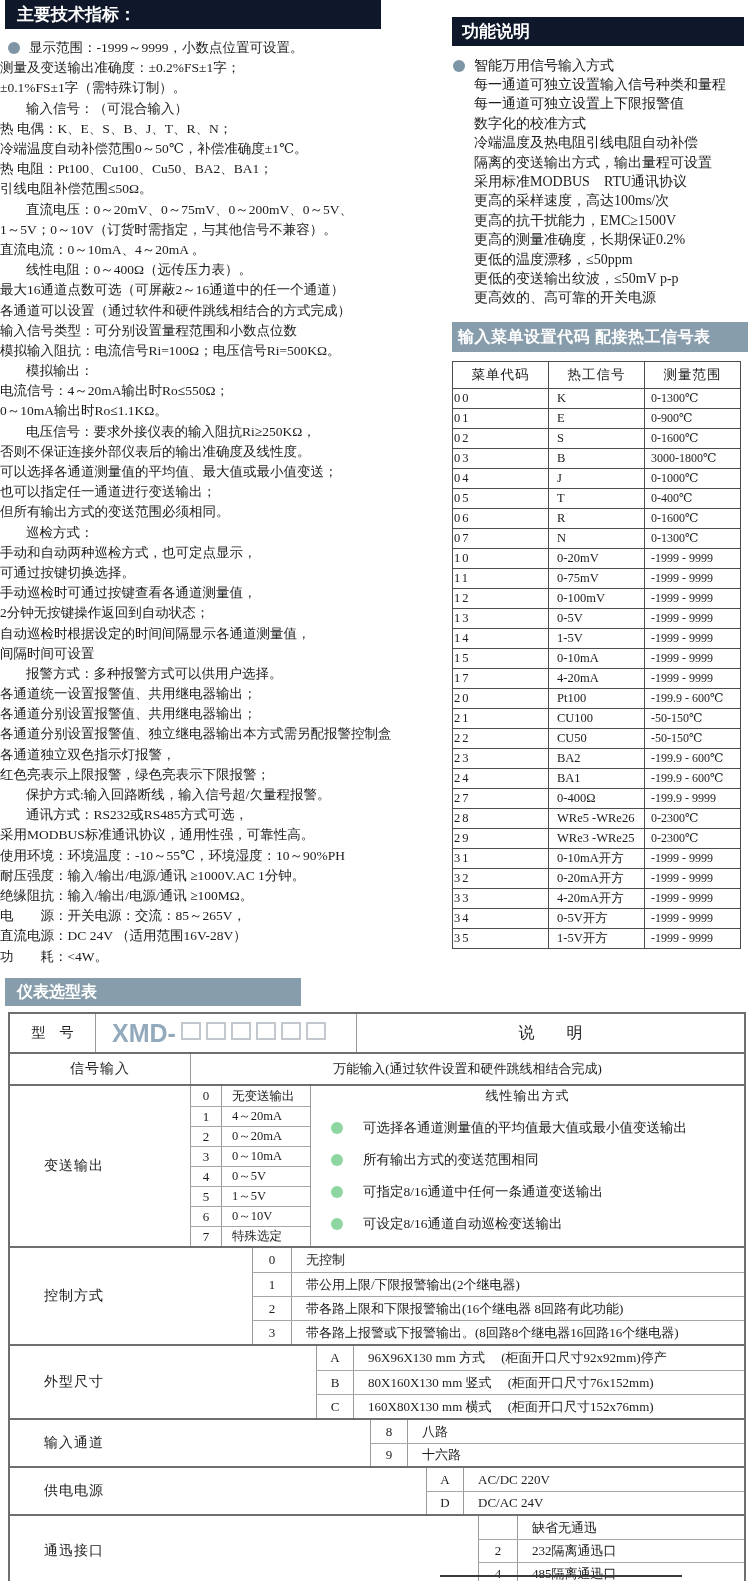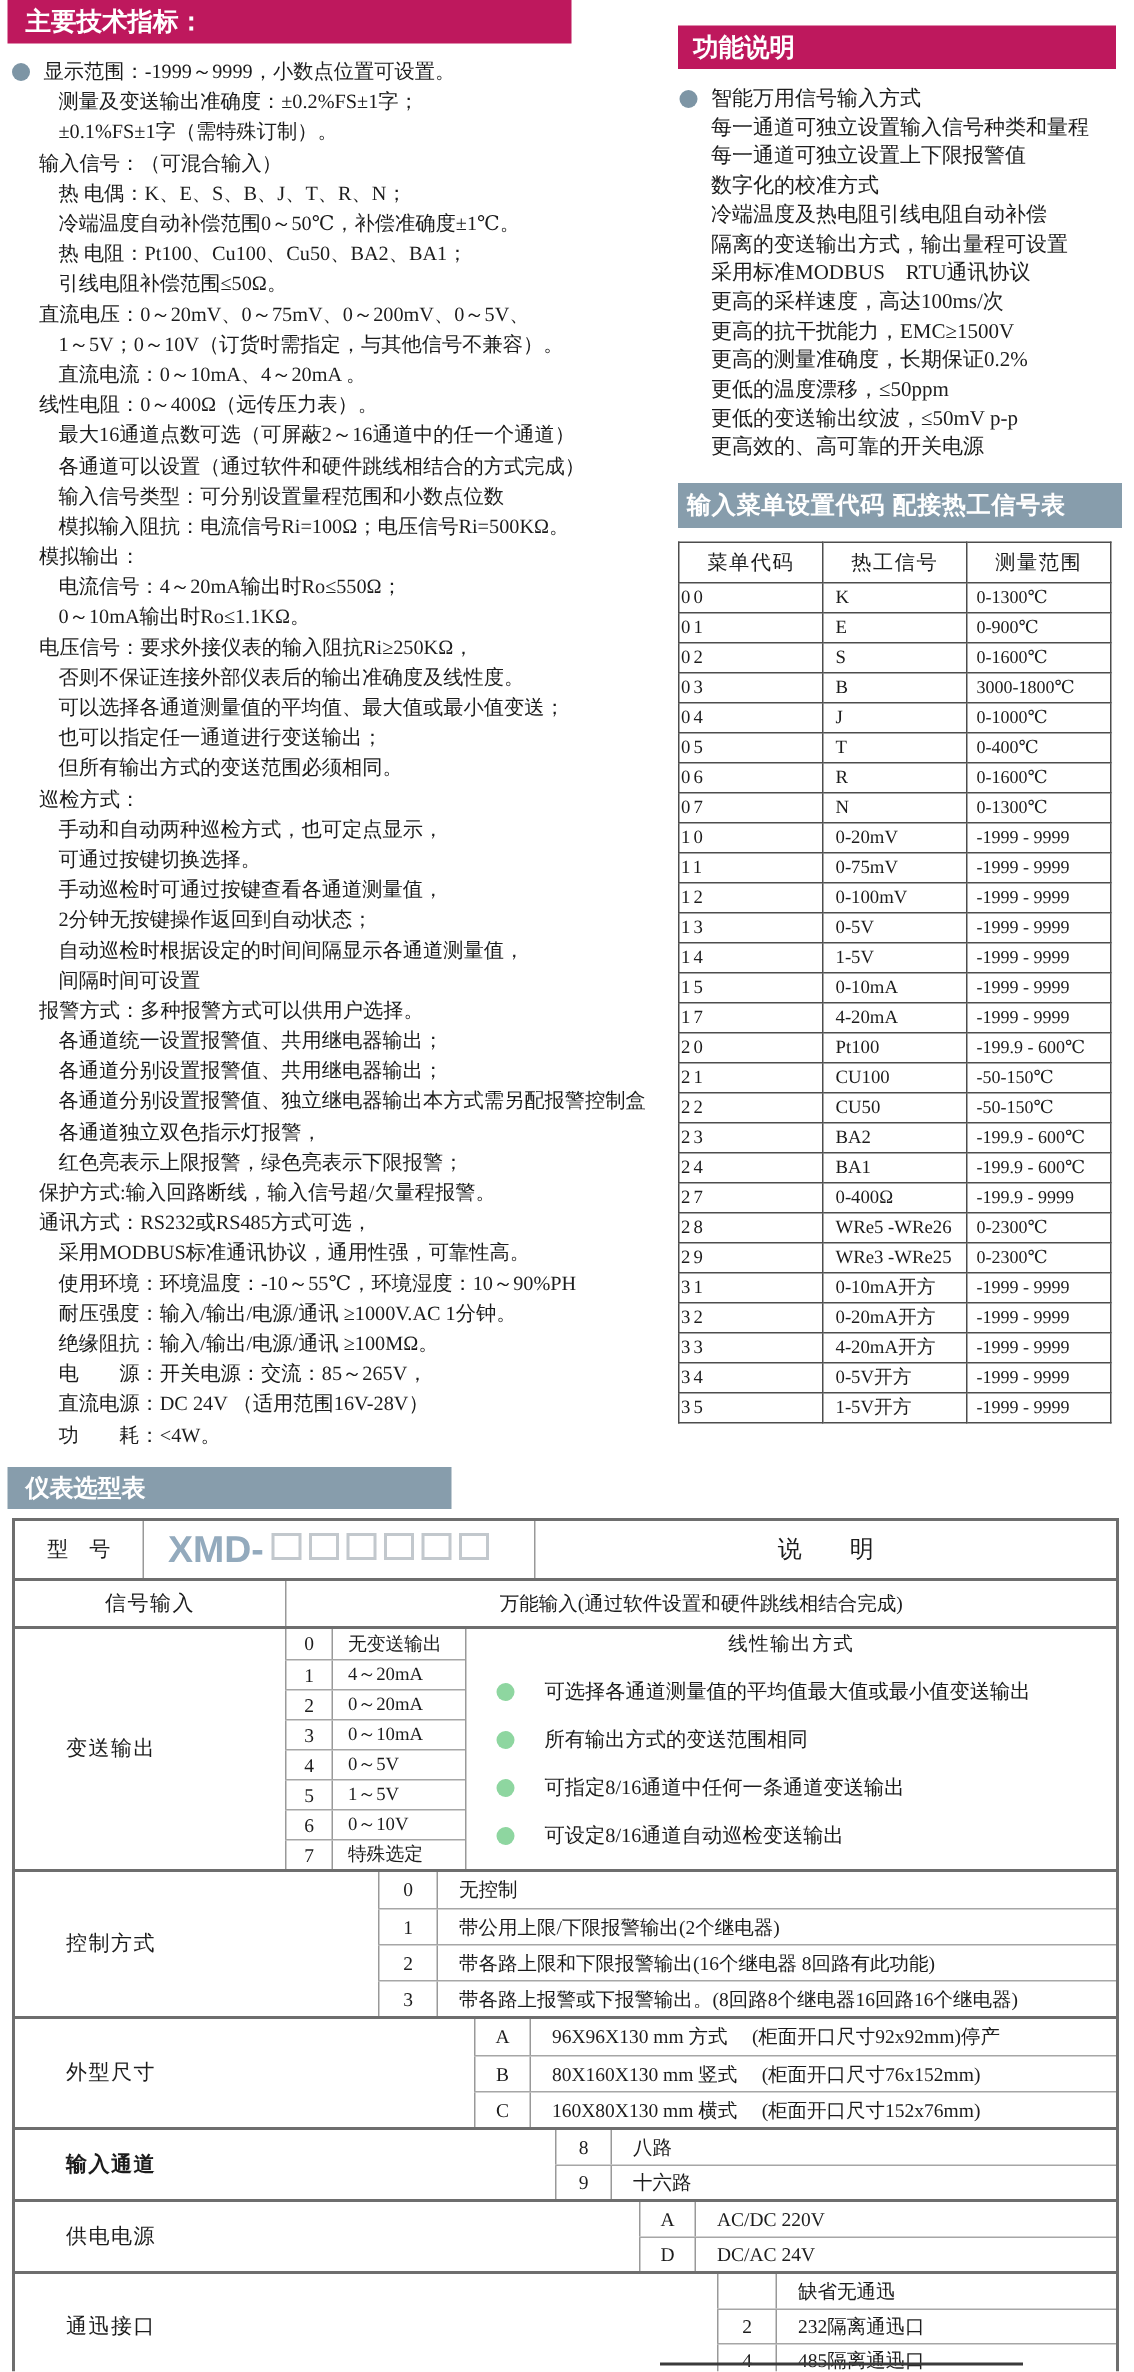--- a/index.html
+++ b/index.html
@@ -1,36 +1,36 @@
 <!DOCTYPE html>
 <html><head>
 <meta charset="utf-8">
 <style>
   html,body{margin:0;padding:0;background:#fff;}
   body{width:756px;font-family:"Liberation Serif","DejaVu Serif",serif;color:#1c1c1c;}
   #page{position:relative;width:756px;height:1581px;overflow:hidden;background:#fff;}
 
   
-  .bar{background:#be185d;color:#ffffff;font-family:"Liberation Sans","DejaVu Sans",sans-serif;
+  .bar{background:#0f172a;color:#ffffff;font-family:"Liberation Sans","DejaVu Sans",sans-serif;
        font-weight:bold;box-sizing:border-box;display:flex;align-items:center;}
   #bar-specs{margin-left:5px;width:376px;height:29px;padding-left:12px;font-size:17px;}
   #bar-features{width:292px;height:29px;padding-left:10px;font-size:17px;margin-top:17px;}
   #bar-signal{margin-top:14px;width:296px;height:30px;padding-left:6px;font-size:16px;letter-spacing:0.5px;background:#879dac;}
   #bar-selection{margin-left:5px;width:296px;height:28px;padding-left:12px;font-size:16px;background:#879dac;}
 
   
   #left-col{position:absolute;left:0;top:8;width:450px;}
   #right-col{position:absolute;left:452px;top:8;width:300px;}
   #bottom{position:absolute;left:0;top:978px;width:756px;}
 
   #spec-lines{margin-top:9px;}
   .tline{display:flex;align-items:center;height:20.2px;font-size:13.5px;white-space:nowrap;}
   .ind0{padding-left:8px;}
   .ind1{padding-left:26px;}
-  .ind2{padding-left:39px;}
+  .ind2{}
   .dot{display:inline-block;width:12px;height:12px;border-radius:50%;background:#7d95a5;margin-right:9px;flex:0 0 12px;}
 
   #feature-lines{margin-top:10px;}
   .fline{display:flex;align-items:center;height:19.4px;font-size:14px;white-space:nowrap;padding-left:22px;}
   .fline.fb{padding-left:1px;}
 
   
   #signal-table{border-collapse:collapse;margin-top:9px;width:289px;table-layout:fixed;}
   #signal-table th,#signal-table td{border:1px solid #4d4d4d;box-sizing:border-box;overflow:hidden;}
   #signal-table th{height:27px;font-weight:normal;font-size:13.5px;letter-spacing:1px;}
@@ -532,21 +532,21 @@
                 <div class="g-code" style="width: 38px;">B</div>
                 <div class="g-val">80X160X130 mm 竖式　 (柜面开口尺寸76x152mm)</div>
               </div>
               <div class="g-row rsep" style="height: 24px;">
                 <div class="g-code" style="width: 38px;">C</div>
                 <div class="g-val">160X80X130 mm 横式　 (柜面开口尺寸152x76mm)</div>
               </div>
             </div>
           </div>
           <div class="g dsep">
-            <div class="g-label" style="width: 360px; font-weight: bold;">输入通道</div>
+            <div class="g-label" style="width: 360px;">输入通道</div>
             <div class="g-rows">
               <div class="g-row" style="height: 23px;">
                 <div class="g-code" style="width: 38px;">8</div>
                 <div class="g-val">八路</div>
               </div>
               <div class="g-row rsep" style="height: 23px;">
                 <div class="g-code" style="width: 38px;">9</div>
                 <div class="g-val">十六路</div>
               </div>
             </div>

